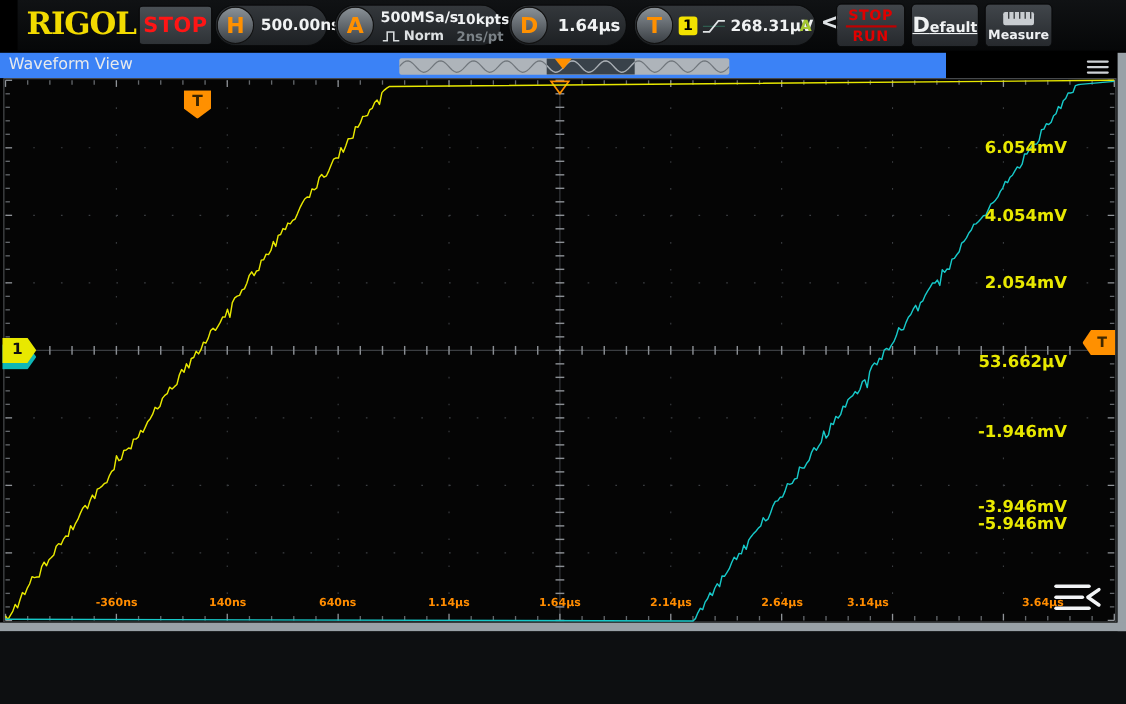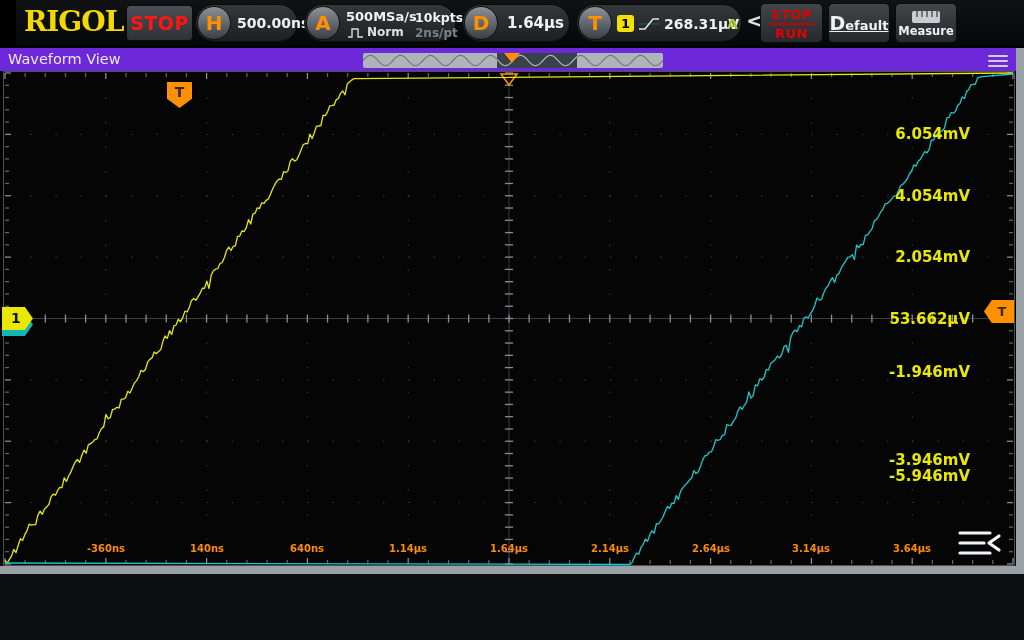--- a/index.html
+++ b/index.html
@@ -39,39 +39,39 @@
   #sr1,#sr2{font-size:13px;font-weight:bold;color:#e00000;letter-spacing:.5px;line-height:17px;}
   #sr-div{width:46px;height:2px;background:#c00000;margin:0 auto;}
   #btn-default{left:812px;width:62px;text-align:center;line-height:38px;font-weight:bold;text-decoration:underline;}
   #def-initial{font-size:19px;} #def-rest{font-size:13px;}
   .icon-btn{text-align:center;}
   .icon-btn svg{margin-top:6px;}
   .icon-btn .lbl{position:absolute;left:0;right:0;bottom:4px;font-size:11.5px;font-weight:bold;color:#eef0f2;}
   #btn-measure{left:879px;width:62px;}
   #btn-flex{left:946px;width:66px;}
   
-  #wv-bar{position:absolute;left:0;top:48px;width:1016px;height:23px;background:#6d28d9;text-decoration:underline;}
+  #wv-bar{position:absolute;left:0;top:48px;width:860px;height:23px;background:#3b82f6;text-decoration:underline;}
   #wv-title{position:absolute;left:8px;top:0;font-size:14.5px;color:#e8eaec;line-height:23px;}
   #wv-menu{position:absolute;left:988px;top:4px;cursor:pointer;}
   #wv-menu i{display:block;width:20px;height:2px;background:#cdd1d5;margin:3px 0;border-radius:1px;}
   #overview{position:absolute;left:363px;top:53px;width:300px;height:15px;background:#aeb4ba;border-radius:2px;overflow:hidden;}
   
   #strip-right{position:absolute;left:1016px;top:48px;width:8px;height:526px;background:#99a1a7;}
   #strip-bottom{position:absolute;left:0;top:566px;width:1024px;height:8px;background:#99a1a7;}
   
   #plot{position:absolute;left:3px;top:71px;width:1012px;height:495px;background:#050505;
         border:1px solid #4d5053;box-sizing:border-box;}
   #grid-svg,#wave-svg{position:absolute;left:0;top:0;width:1024px;height:640px;pointer-events:none;}
   .xlab{position:absolute;top:543px;transform:translateX(-50%);font-size:10px;font-weight:bold;color:#ff8c00;}
   #xlabels span:nth-child(1){left:106px}#xlabels span:nth-child(2){left:207px}#xlabels span:nth-child(3){left:307px}
   #xlabels span:nth-child(4){left:408px}#xlabels span:nth-child(5){left:509px}#xlabels span:nth-child(6){left:610px}
-  #xlabels span:nth-child(7){left:711px}#xlabels span:nth-child(8){left:811px}#xlabels span:nth-child(9){left:912px}
+  #xlabels span:nth-child(7){left:711px}#xlabels span:nth-child(8){left:789px}#xlabels span:nth-child(9){left:948px}
   .ylab{position:absolute;left:970px;transform:translate(-100%,-50%);font-size:15px;font-weight:bold;color:#e8e800;}
   #ylabels span:nth-child(1){top:134px}#ylabels span:nth-child(2){top:196px}#ylabels span:nth-child(3){top:257px}
-  #ylabels span:nth-child(4){top:319px}#ylabels span:nth-child(5){top:372px}#ylabels span:nth-child(6){top:460px}
+  #ylabels span:nth-child(4){top:329px}#ylabels span:nth-child(5){top:392px}#ylabels span:nth-child(6){top:460px}
   #ylabels span:nth-child(7){top:476px}
   #tflag-top{position:absolute;left:167px;top:82px;width:25px;height:26px;background:#ff9000;
         clip-path:polygon(0 0,100% 0,100% 64%,50% 100%,0 64%);text-align:center;
         color:#3a2400;font-weight:bold;font-size:14px;line-height:20px;}
   #ch2-flag{position:absolute;left:2px;top:313px;width:31px;height:23px;background:#0fb7b7;
         clip-path:polygon(0 0,74% 0,100% 50%,74% 100%,0 100%);}
   #ch1-flag{position:absolute;left:2px;top:307px;width:31px;height:23px;background:#e8e800;
         clip-path:polygon(0 0,74% 0,100% 50%,74% 100%,0 100%);
         color:#111;font-weight:bold;font-size:14px;line-height:23px;text-align:left;padding-left:9px;box-sizing:border-box;}
   #tflag-right{position:absolute;left:984px;top:300px;width:30px;height:23px;background:#ff9000;

